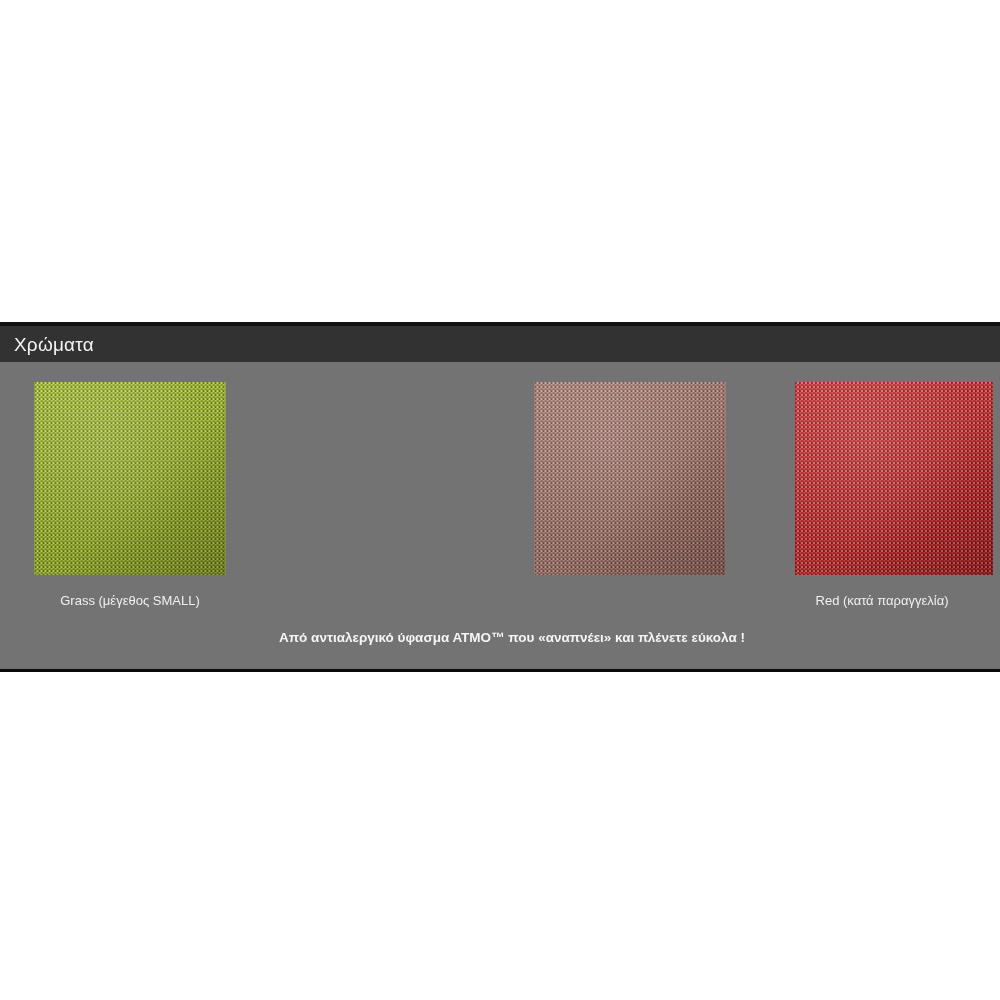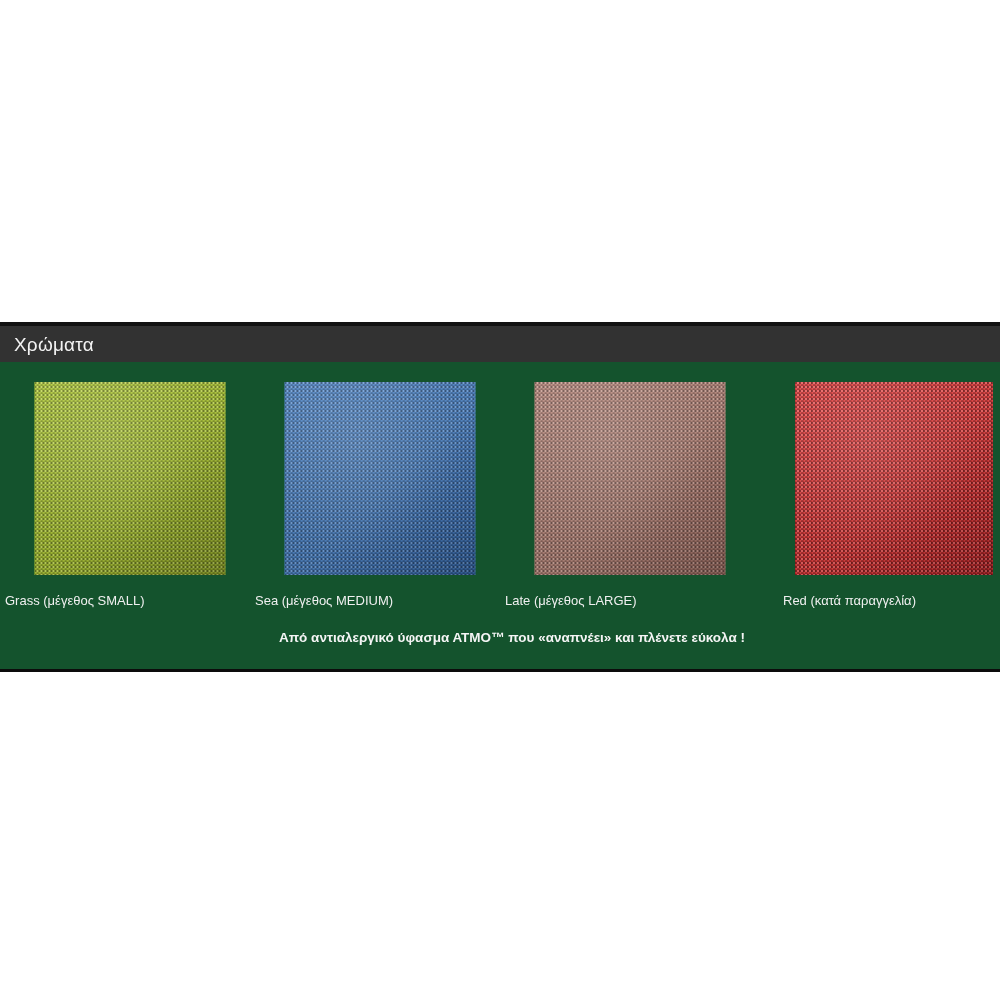--- a/index.html
+++ b/index.html
@@ -122,20 +122,21 @@
     background:
       radial-gradient(ellipse at 38% 30%, rgba(255,255,255,0.10), rgba(255,255,255,0) 62%),
       linear-gradient(160deg, rgba(255,255,255,0.06), rgba(0,0,0,0.10) 70%, rgba(0,0,0,0.16));
   }
 
   .swatch-label {
     position: absolute;
     left: 0;
     top: 211px;
     width: 100%;
+    text-align: center;
     font-size: 13px;
     line-height: 16px;
     color: #f0f0f0;
     white-space: nowrap;
   }
   .swatch-cell.c3 .swatch-label {
     left: 28px;
     width: 198px;
   }
 
@@ -152,50 +153,42 @@
     color: #f5f5f5;
     white-space: nowrap;
     padding-left: 12px;
   }
 </style>
 </head>
 <body>
 
 <div class="page">
 
-  <div class="colors-panel" style="background: #14532d;">
+  <div class="colors-panel" style="background: #737373;">
 
     <div class="panel-header" style="background: rgb(50, 50, 50);">
       <div class="panel-title">Χρώματα</div>
     </div>
 
     <div class="swatch-row">
 
       <div class="swatch-cell c0">
         <div class="swatch-chip" style="background: linear-gradient(135deg, rgb(181, 210, 48) 0%, rgb(181, 210, 48) 55%, rgb(150, 173, 34) 100%);">
           <div class="mesh"></div>
           <div class="mesh-shade"></div>
         </div>
         <div class="swatch-label">Grass (μέγεθος SMALL)</div>
       </div>
 
-      <div class="swatch-cell c1">
-        <div class="swatch-chip" style="background: linear-gradient(135deg, rgb(74, 134, 208) 0%, rgb(74, 134, 208) 55%, rgb(47, 102, 174) 100%);">
-          <div class="mesh"></div>
-          <div class="mesh-shade"></div>
-        </div>
-        <div class="swatch-label">Sea (μέγεθος MEDIUM)</div>
-      </div>
 
       <div class="swatch-cell c2">
         <div class="swatch-chip" style="background: linear-gradient(135deg, rgb(192, 138, 125) 0%, rgb(192, 138, 125) 55%, rgb(162, 109, 97) 100%);">
           <div class="mesh"></div>
           <div class="mesh-shade"></div>
         </div>
-        <div class="swatch-label">Late (μέγεθος LARGE)</div>
       </div>
 
       <div class="swatch-cell c3">
         <div class="swatch-chip" style="background: linear-gradient(135deg, rgb(230, 52, 52) 0%, rgb(230, 52, 52) 55%, rgb(194, 31, 34) 100%);">
           <div class="mesh"></div>
           <div class="mesh-shade"></div>
         </div>
         <div class="swatch-label">Red (κατά παραγγελία)</div>
       </div>
 

